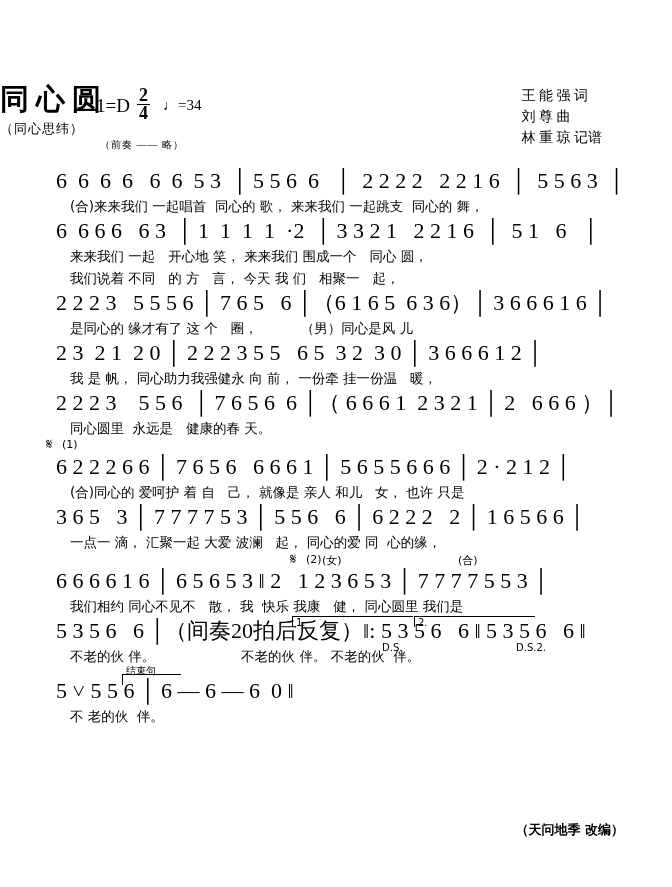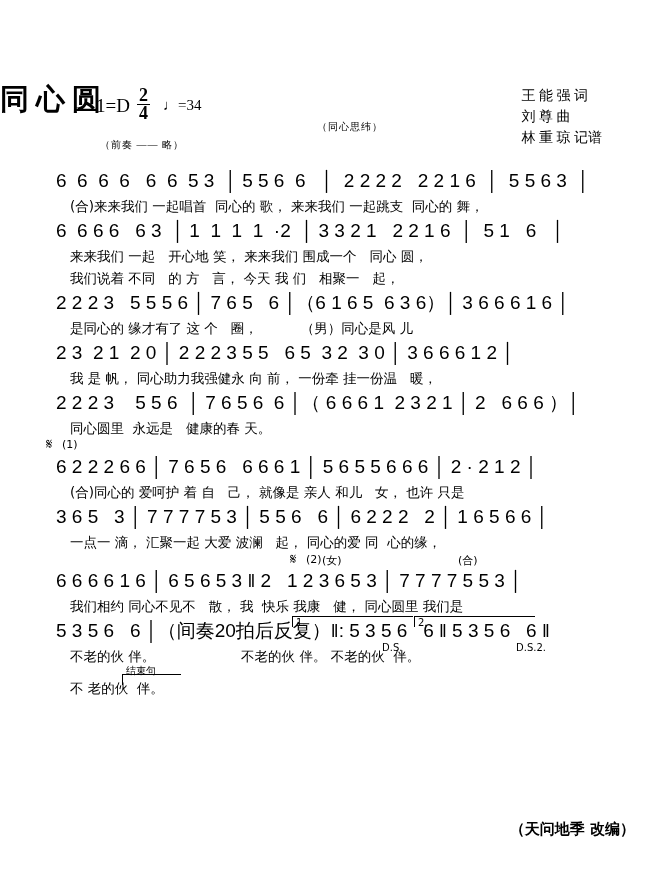--- a/index.html
+++ b/index.html
@@ -63,24 +63,23 @@
     font-size: 29px;
     letter-spacing: 7px;
     font-weight: bold;
     font-family: "DejaVu Sans", sans-serif;
   }
   .subtitle {
     position: absolute;
     left: 0;
     right: 0;
     top: 120px;
-    text-align: center;
-    font-size: 10px;
+    text-align: left;
+    font-size: 13px;
     letter-spacing: 1px;
-    margin-left: 28px;
   }
   .credits {
     position: absolute;
     right: 70px;
     top: 85px;
     font-size: 14px;
     line-height: 21px;
     text-align: left;
   }
   .prelude {
@@ -92,22 +91,22 @@
   }
 
   
   .system {
     position: relative;
     margin: 0 0 0 0;
     padding: 0 56px;
     box-sizing: border-box;
   }
   .notes {
-    font-family: Liberation Sans, sans-serif;
-    font-size: 19px;
+    font-family: Liberation Serif, serif;
+    font-size: 22px;
     letter-spacing: 0px;
     white-space: pre;
     line-height: 26px;
     height: 28px;
     position: relative;
   }
   .lyrics {
     font-family: "DejaVu Sans", sans-serif;
     font-size: 13.5px;
     white-space: pre;
@@ -115,23 +114,23 @@
     height: 22px;
     position: relative;
     margin-left: 14px;
   }
   .seg-label {
     font-size: 11px;
     font-family: "DejaVu Sans", sans-serif;
   }
   .credits-bottom {
     position: absolute;
-    right: 37px;
+    right: 48px;
     bottom: 48px;
-    font-size: 15px;
+    font-size: 13px;
     font-weight: bold;
     font-family: "DejaVu Sans", sans-serif;
   }
   .ds {
     font-size: 10px;
     font-family: "DejaVu Sans", sans-serif;
     vertical-align: super;
   }
   .bracketnum {
     font-size: 10px;
@@ -245,19 +244,20 @@
       <span class="bracketnum" style="position:absolute;left:418px;top:-1px;">2.</span>
       <div class="notes">5 3 5 6   6 │（间奏20拍后反复）‖: 5 3 5 6   6 ‖ 5 3 5 6   6 ‖</div>
       <div class="lyrics">不老的伙 伴。                    不老的伙 伴。 不老的伙  伴。</div>
       <span class="ds" style="position:absolute;left:382px;top:24px;">D.S.</span>
       <span class="ds" style="position:absolute;left:516px;top:24px;">D.S.2.</span>
     </div>
 
     <div class="system endline" style="margin-top:10px;">
       <div class="endbox" style="left:122px; top:-4px; width:58px;"></div>
       <span class="bracketnum" style="position:absolute;left:126px;top:-14px;">结束句</span>
+      <div class="notes">5 ˅ 5 5 6 │ 6 — 6 — 6  0 ‖</div>
       <div class="lyrics">不 老的伙  伴。</div>
     </div>
 
   </div>
 
   <div class="credits-bottom">（天问地季 改编）</div>
 </div>
 
 </body></html>

